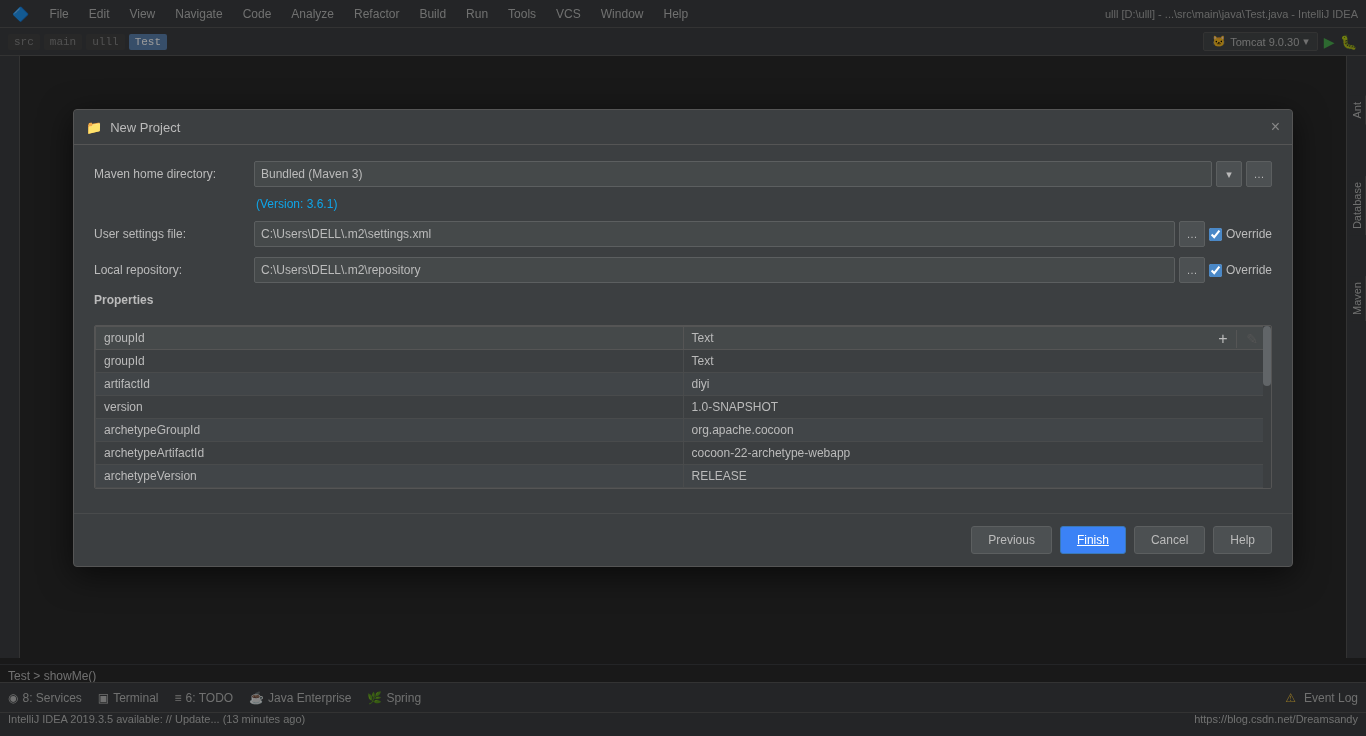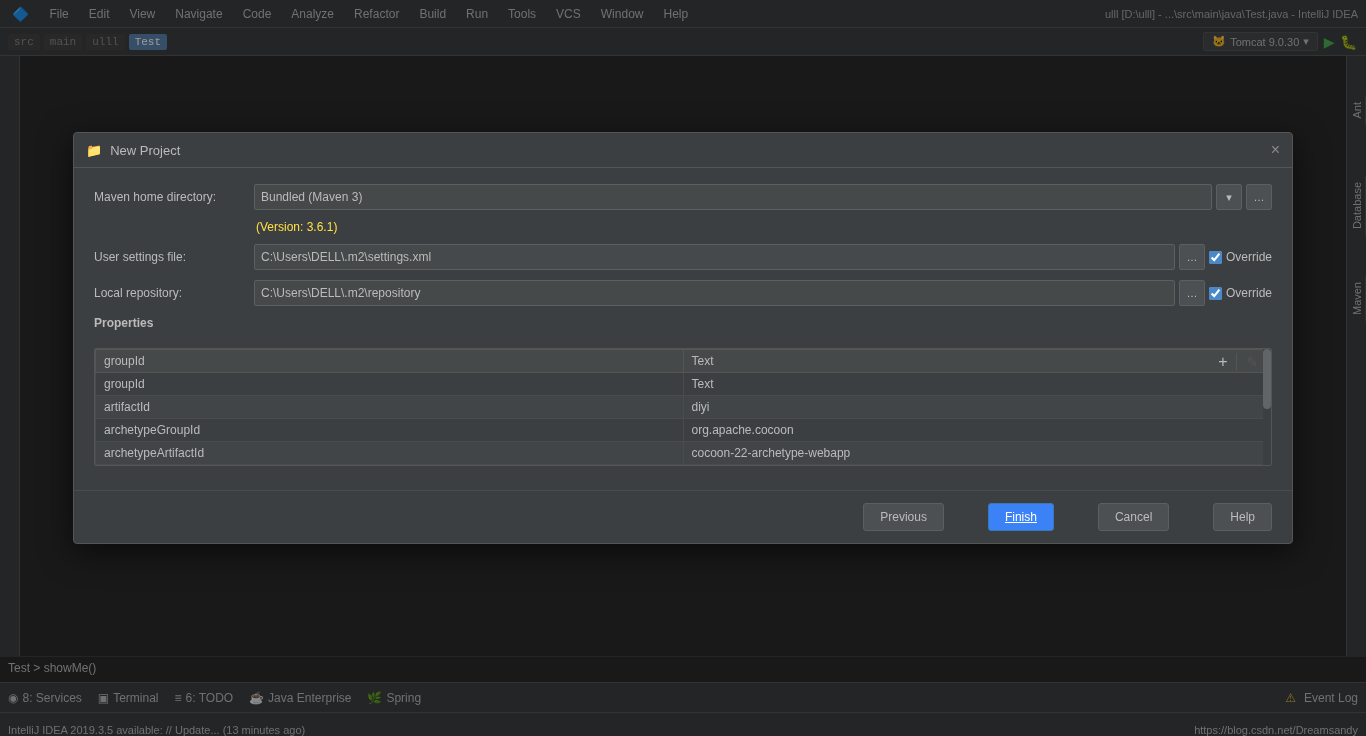--- a/index.html
+++ b/index.html
@@ -57,21 +57,21 @@
       z-index: 10;
     }
 
     
     .status-bar {
       position: absolute;
       bottom: 0; left: 0; right: 0;
       height: 24px;
       background: #3c3f41;
       display: flex;
-      align-items: flex-end;
+      align-items: flex-start;
       padding: 0 8px;
       font-size: 11px;
       color: #bbbbbb;
       border-top: 1px solid #555;
       z-index: 10;
     }
 
     
     .bottom-bar {
       position: absolute;
@@ -90,21 +90,21 @@
       display: flex;
       align-items: center;
       gap: 4px;
       cursor: pointer;
       color: #bbbbbb;
     }
 
     
     .breadcrumb-bar {
       position: absolute;
-      bottom: 58px; left: 0; right: 0;
+      bottom: 50px; left: 0; right: 0;
       height: 22px;
       background: #2b2b2b;
       display: flex;
       align-items: center;
       padding: 0 8px;
       font-size: 12px;
       color: #bbbbbb;
       border-top: 1px solid #3c3f41;
       z-index: 10;
     }
@@ -210,21 +210,21 @@
       cursor: pointer;
       display: flex;
       align-items: center;
       justify-content: center;
       color: #bbbbbb;
       font-size: 11px;
     }
 
     .version-text {
       font-size: 12px;
-      color: #fde047;
+      color: #0ea5e9;
       margin-left: 162px;
       margin-bottom: 10px;
     }
 
     .checkbox-label {
       display: flex;
       align-items: center;
       gap: 4px;
       font-size: 12px;
       color: #bbbbbb;
@@ -298,21 +298,20 @@
     }
     .btn {
       height: 28px;
       padding: 0 16px;
       border-radius: 3px;
       border: 1px solid #5c5f60;
       cursor: pointer;
       font-size: 12px;
       background: #4c5052;
       color: #bbbbbb;
-      margin-left: 36px;
     }
     .btn-primary {
       background: #3b82f6;
       border-color: #3a78b7;
       color: #ffffff;
       text-decoration: underline;
     }
 
     
     .side-label {
@@ -522,27 +521,35 @@
           <tbody id="props-tbody">
           <tr>
                 <td>groupId</td>
                 <td>Text</td>
               </tr>
               <tr>
                 <td>artifactId</td>
                 <td>diyi</td>
               </tr>
               <tr>
+                <td>version</td>
+                <td>1.0-SNAPSHOT</td>
+              </tr>
+              <tr>
                 <td>archetypeGroupId</td>
                 <td>org.apache.cocoon</td>
               </tr>
               <tr>
                 <td>archetypeArtifactId</td>
                 <td>cocoon-22-archetype-webapp</td>
               </tr>
+              <tr>
+                <td>archetypeVersion</td>
+                <td>RELEASE</td>
+              </tr>
             </tbody>
         </table>
 
         <div class="scroll-track" style="width:8px; position:absolute; right:0; top:0; bottom:0; background:#3c3f41;">
           <div class="scroll-thumb" style="top:0; height:60px;"></div>
         </div>
       </div>
 
     </div>
 

